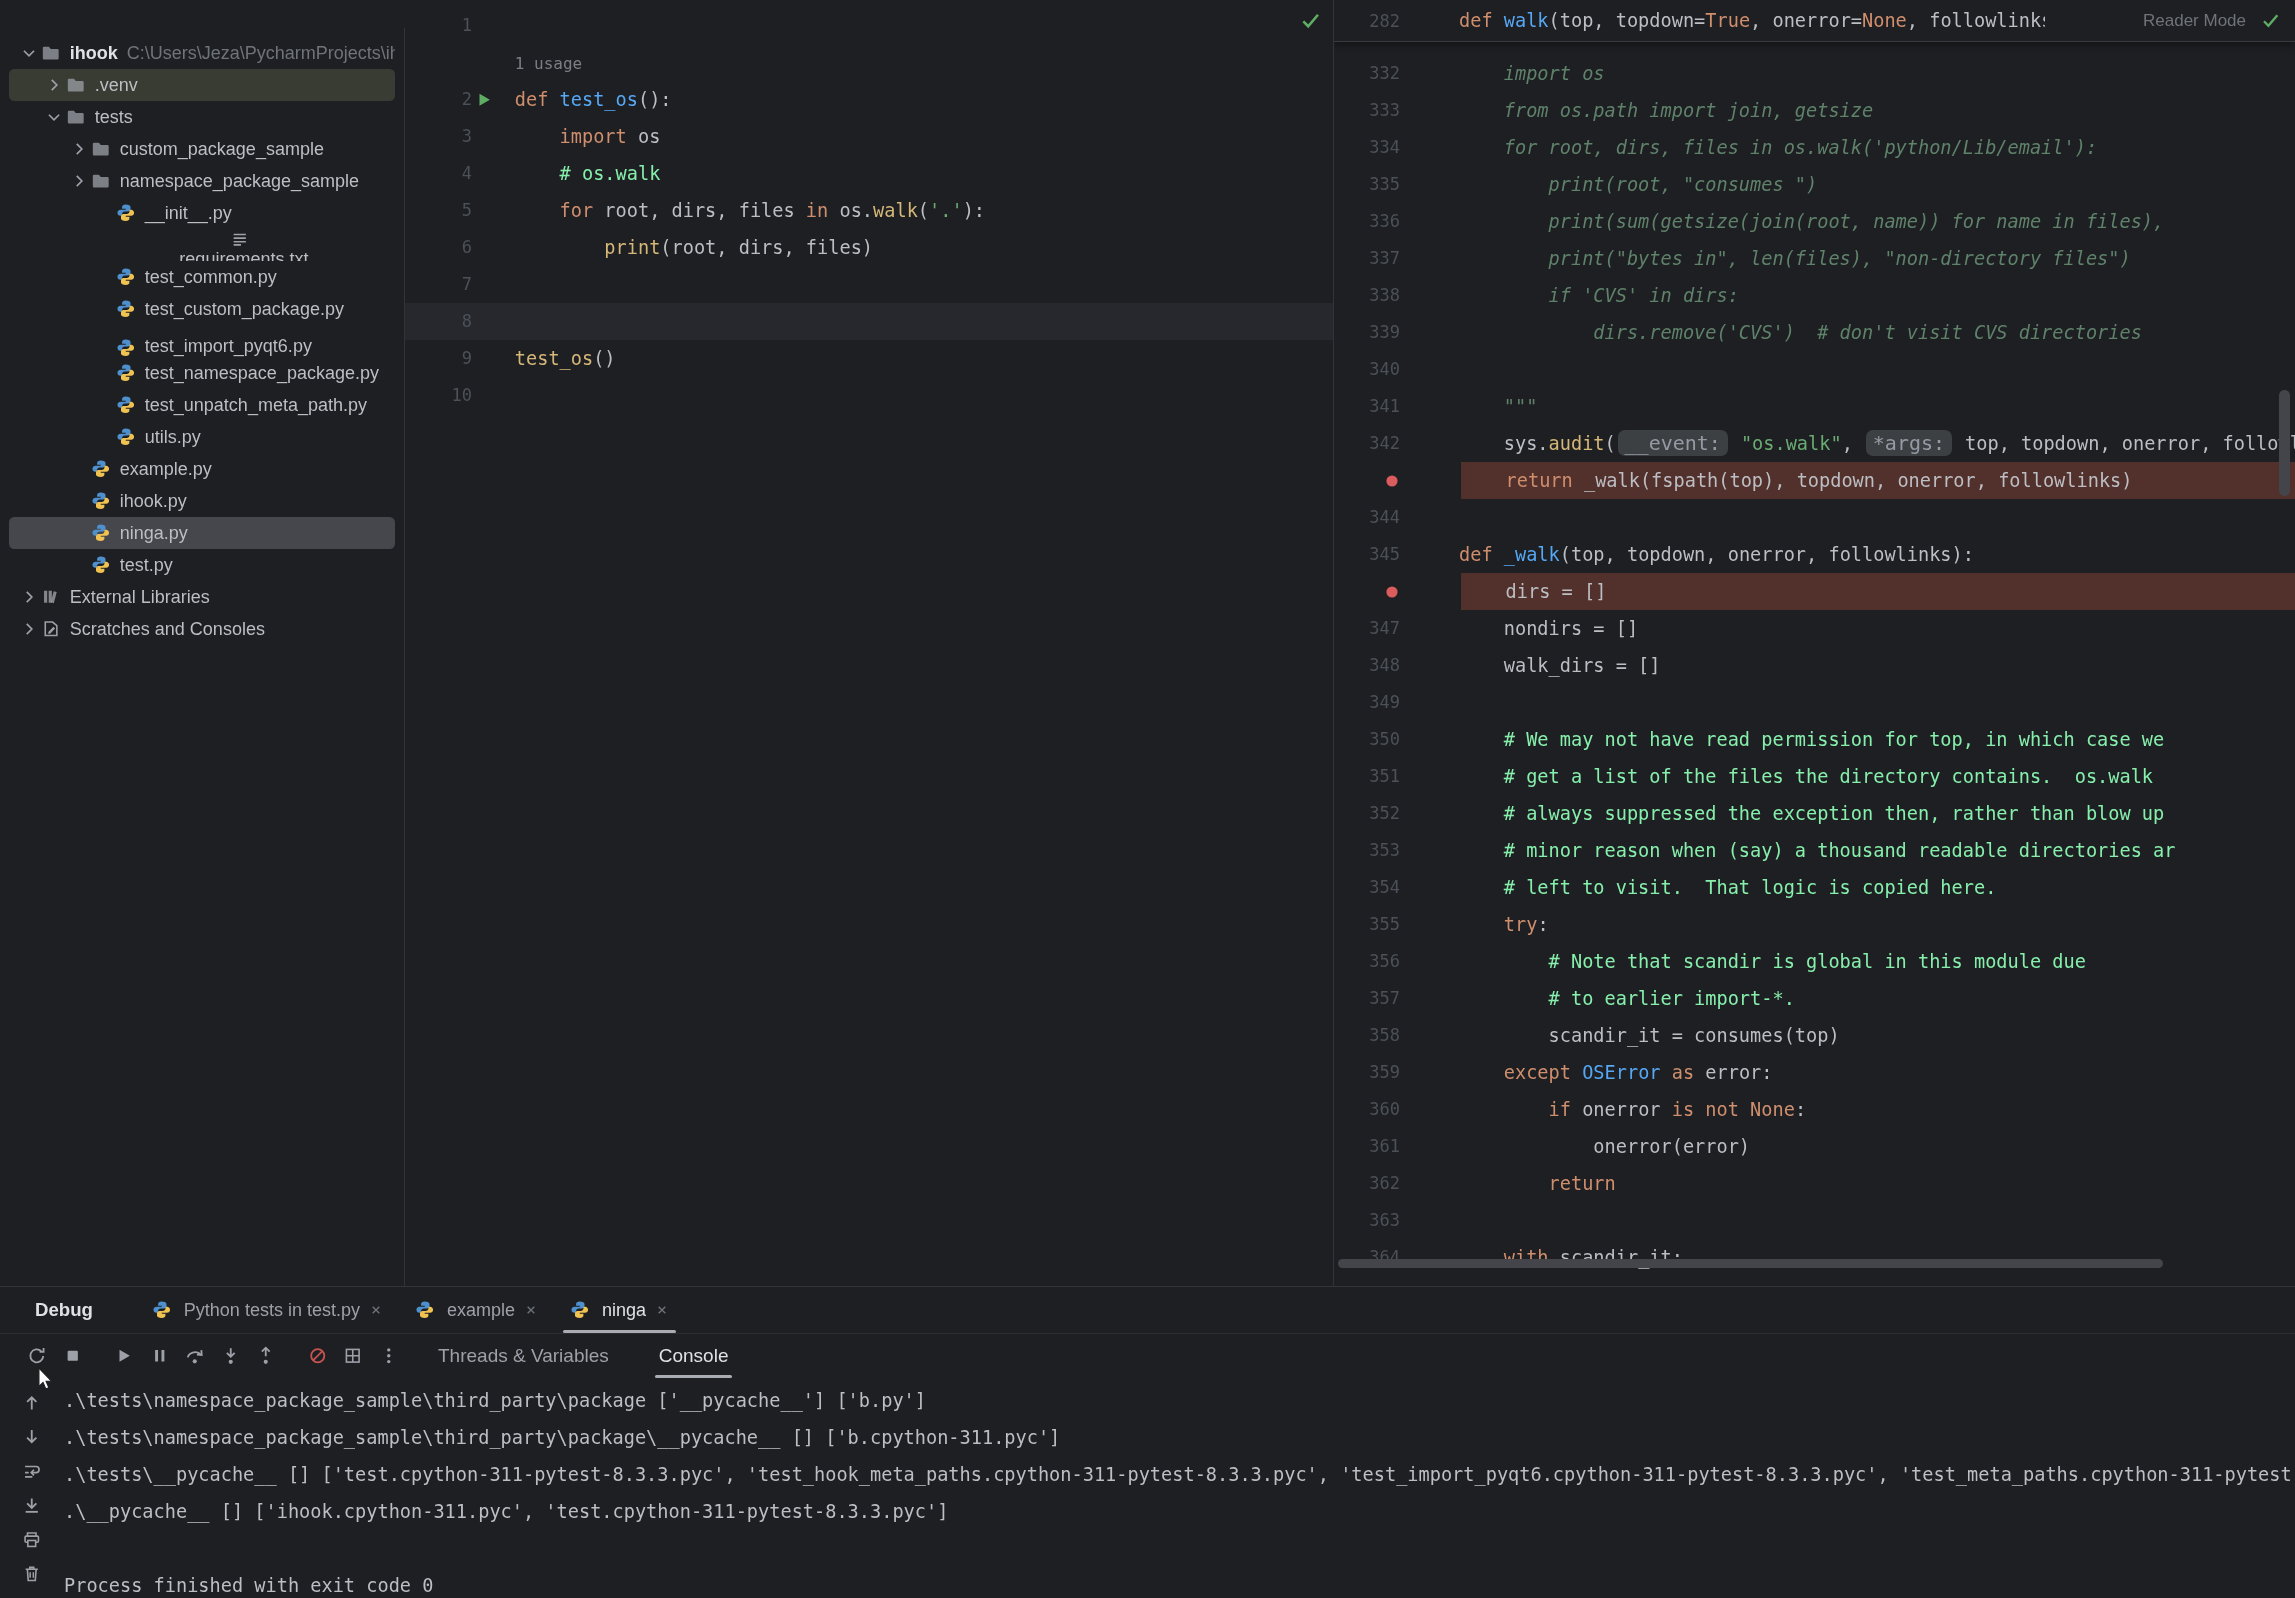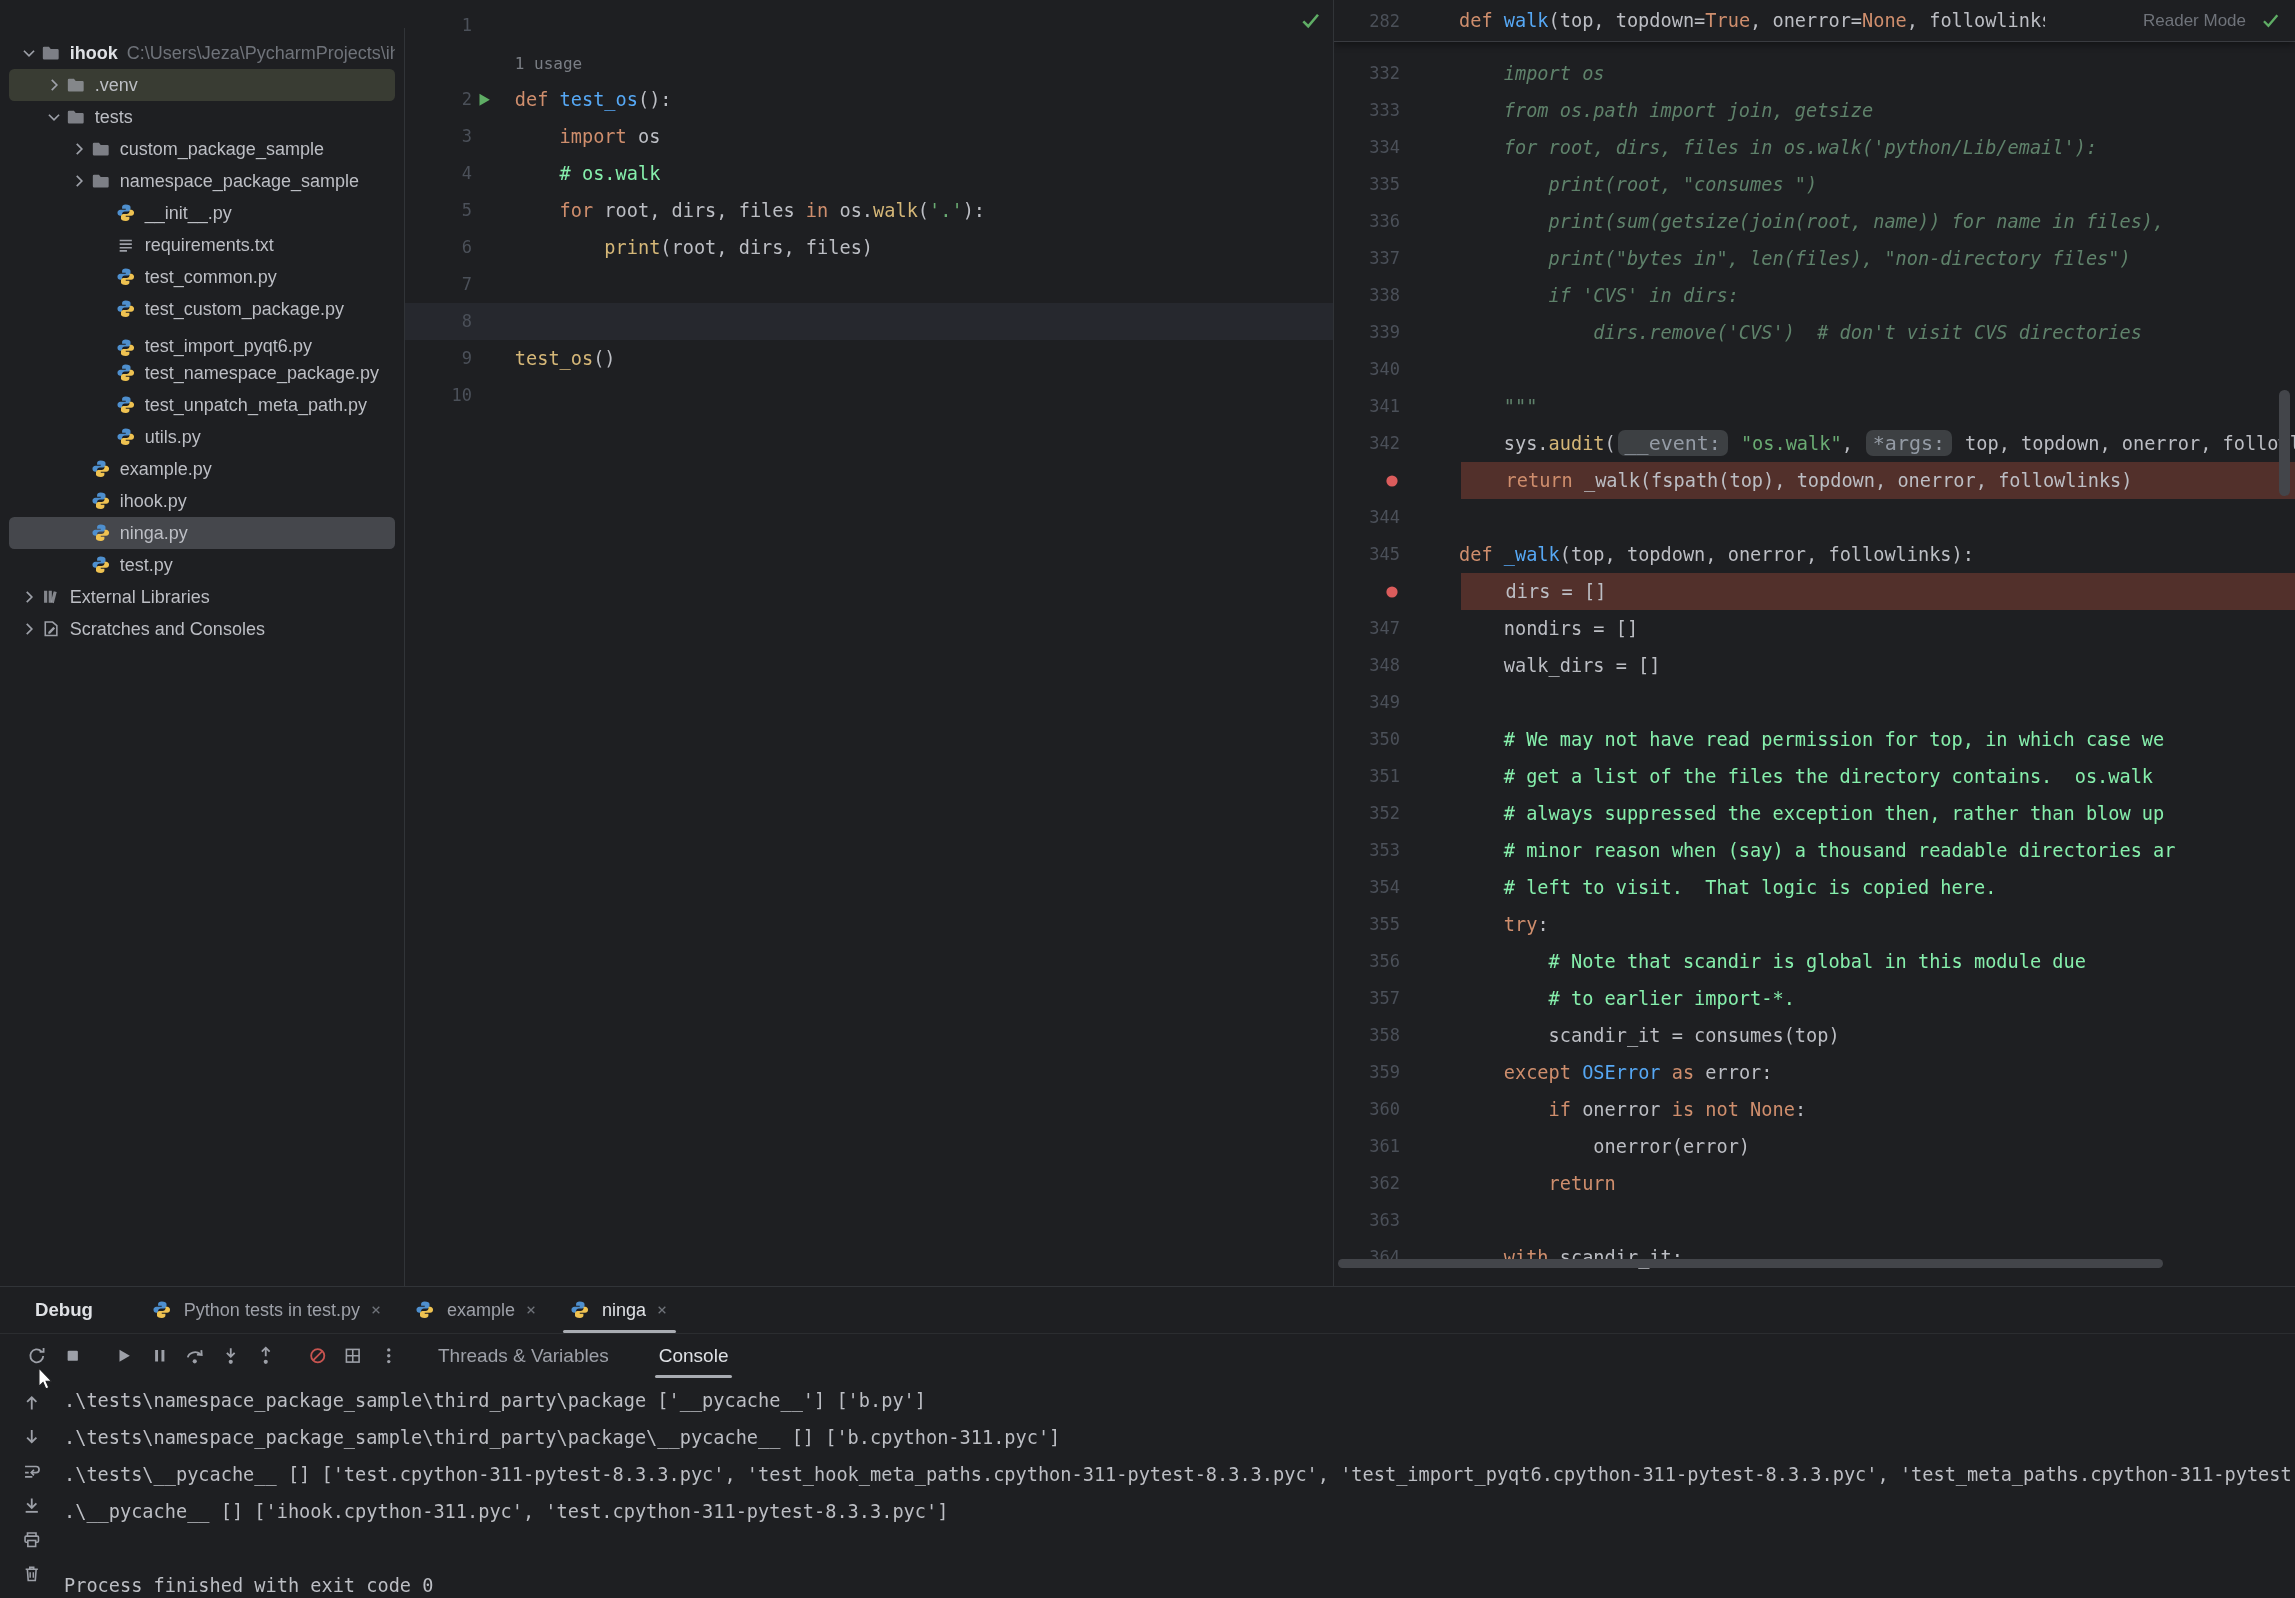--- a/index.html
+++ b/index.html
@@ -157,21 +157,21 @@
         <div class="trow" style="padding-left: 82px;">
           <span class="chev"></span>
           <span class="ticon">
             <svg class="ic" width="19.5" height="19.5" viewBox="0 0 16 16">
               <path d="M7.9 1.2c-1.8 0-2.9.8-2.9 2v1.6h3v.7H3.6C2.2 5.5 1.2 6.6 1.2 8s1 2.5 2.4 2.5h1.3V9.2c0-1.3 1.1-2.3 2.4-2.3h2.6c1.1 0 2-.9 2-2V3.2c0-1.2-1.4-2-4-2z" fill="#4e8fce"></path>
               <path d="M8.1 14.8c1.8 0 2.9-.8 2.9-2v-1.6H8v-.7h4.4c1.4 0 2.4-1.1 2.4-2.5s-1-2.5-2.4-2.5h-1.3v1.3c0 1.3-1.1 2.3-2.4 2.3H6.1c-1.1 0-2 .9-2 2v1.7c0 1.2 1.4 2 4 2z" fill="#efc251"></path>
             </svg>
           </span>
           <span class="tlabel">__init__.py</span>
         </div>
-        <div class="trow" style="padding-left: 82px;">
+        <div class="trow" style="padding-left: 82px; flex-direction: column;">
           <span class="chev"></span>
           <span class="ticon">
             <svg class="ic" width="19.5" height="19.5" viewBox="0 0 16 16">
               <path d="M3 4.5h10M3 7.5h10M3 10.5h10M3 13h6" stroke="#9da0a8" stroke-width="1.3" fill="none"></path>
             </svg>
           </span>
           <span class="tlabel">requirements.txt</span>
         </div>
         <div class="trow" style="padding-left: 82px;">
           <span class="chev"></span>

